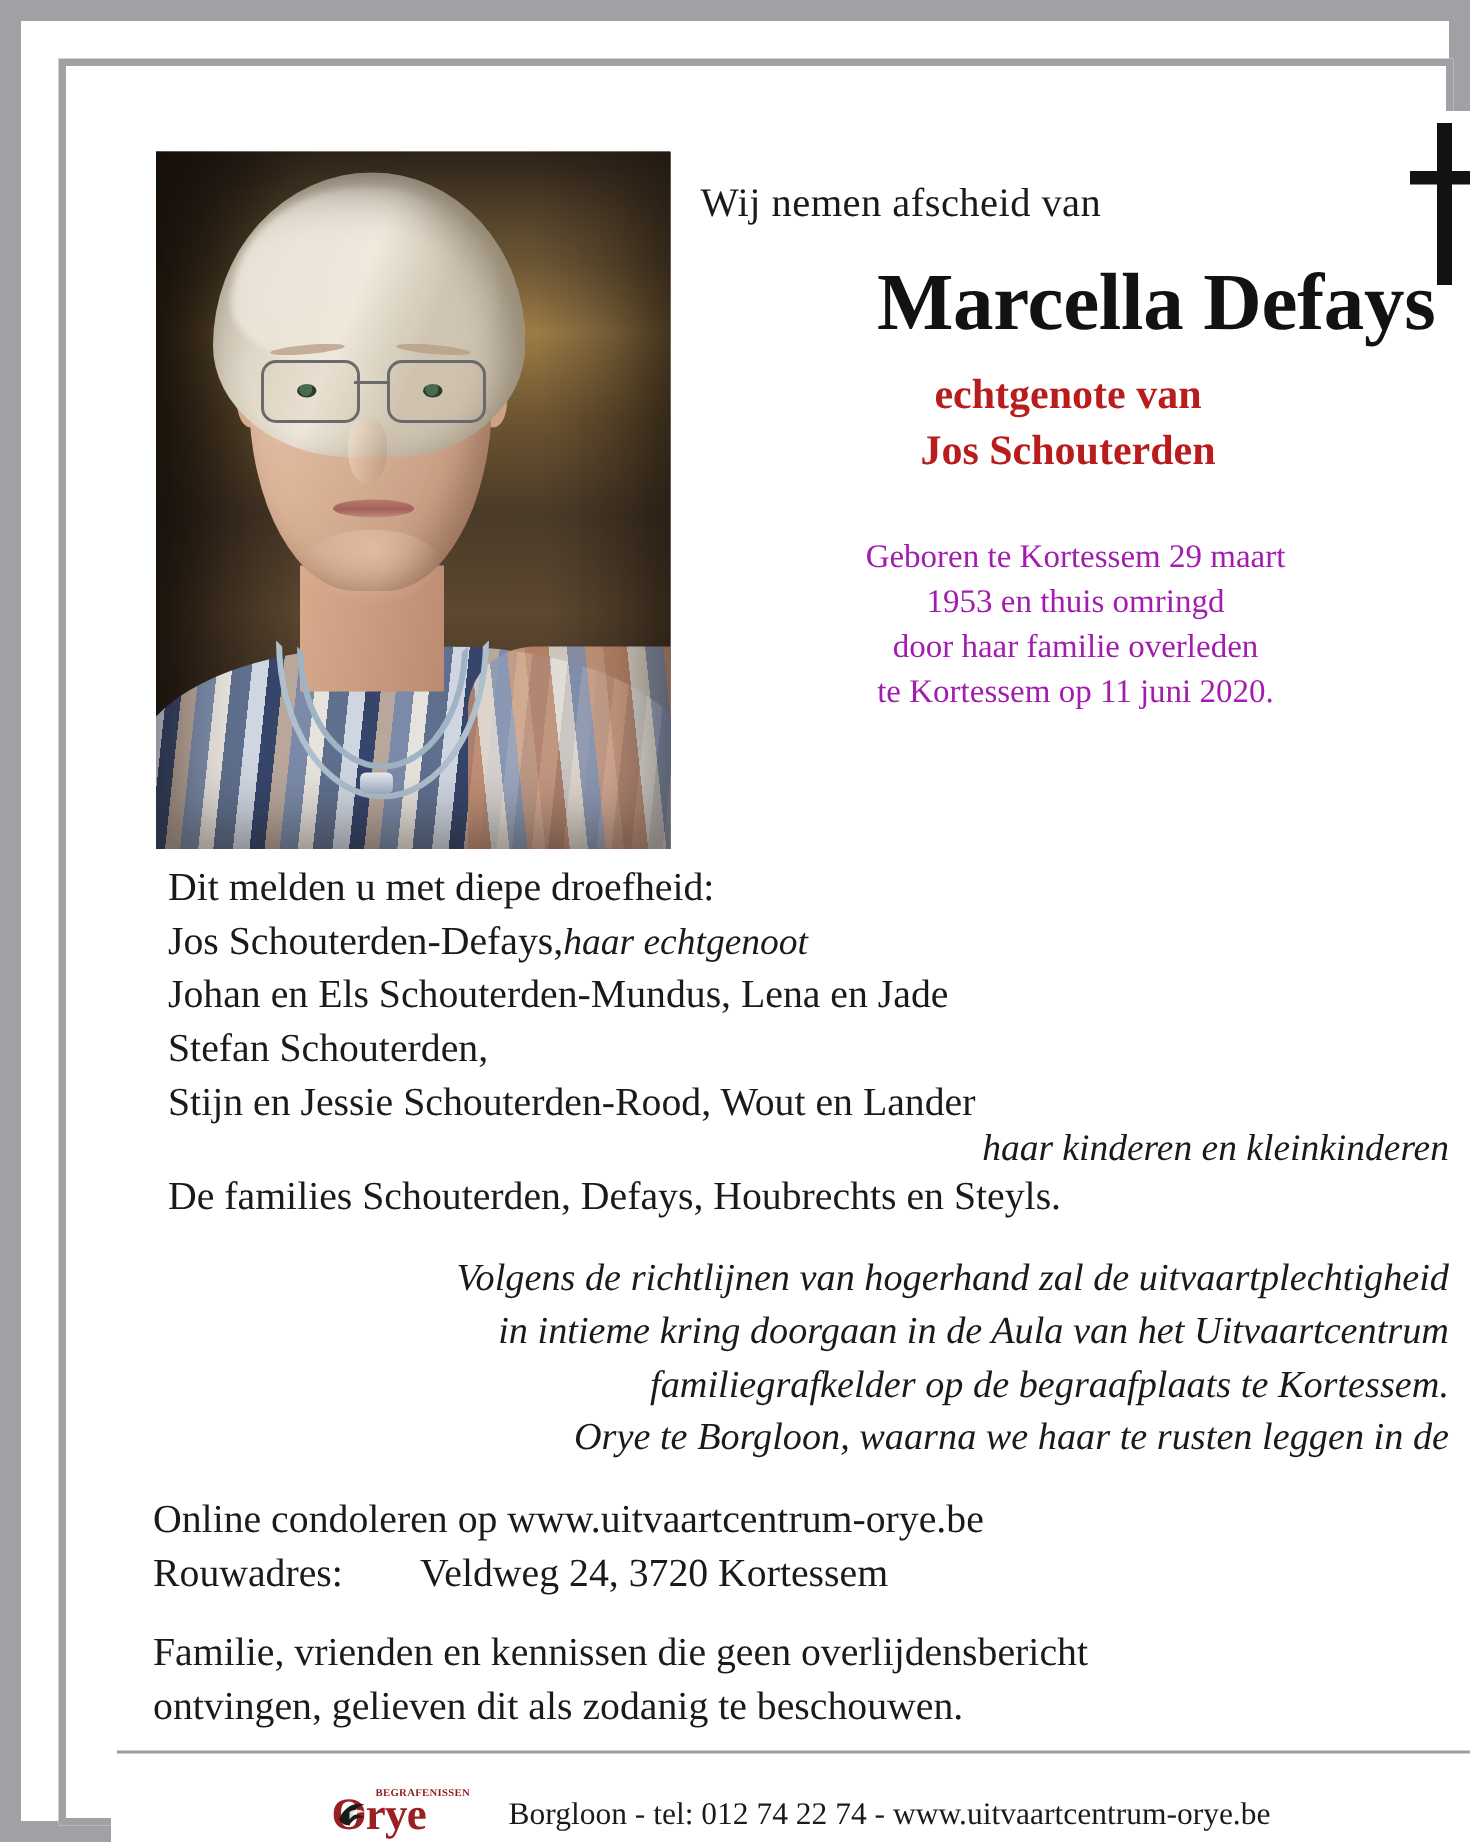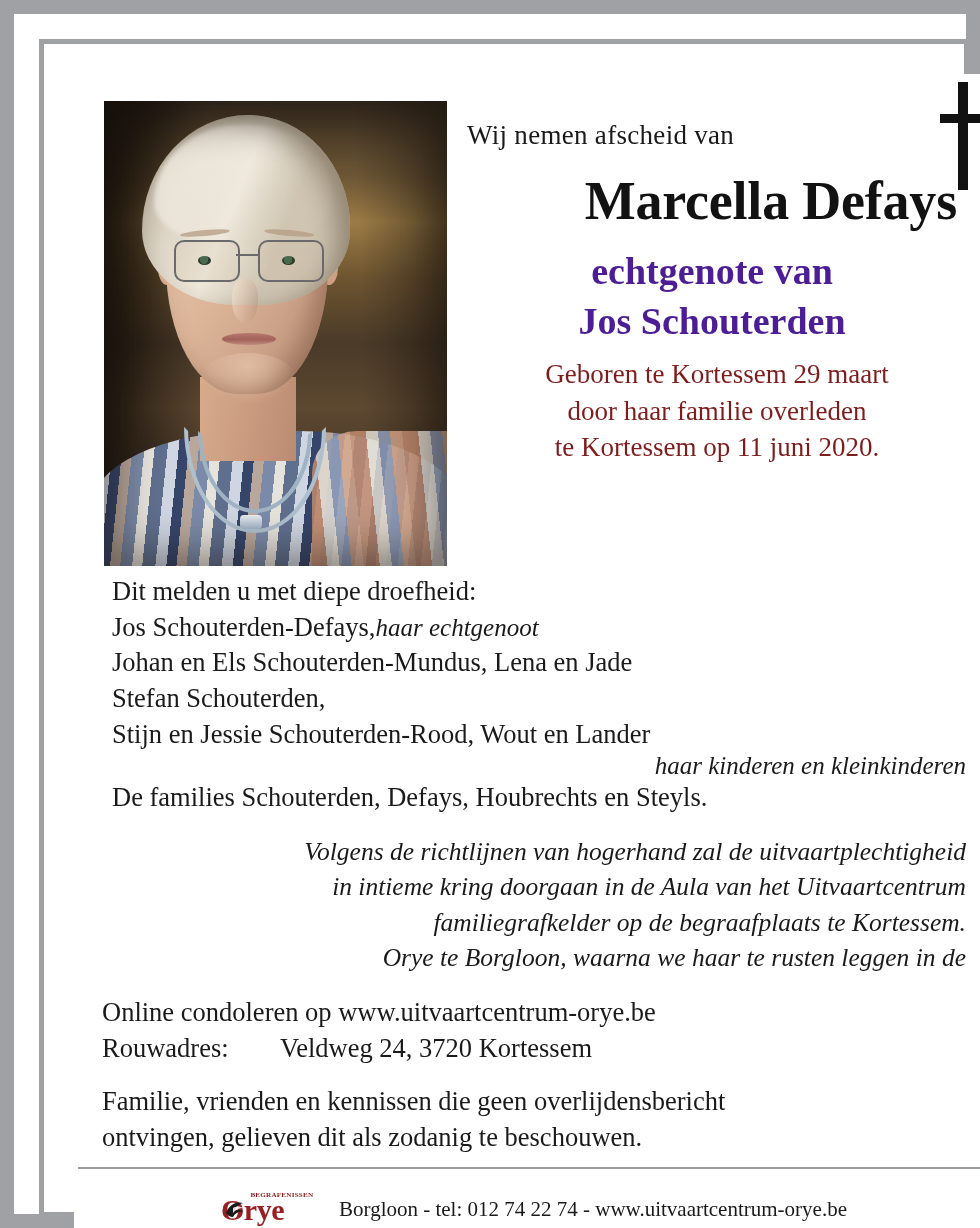--- a/index.html
+++ b/index.html
@@ -196,29 +196,29 @@
     font-size: 54px; font-weight: bold;
     letter-spacing: -0.2px;
     color: #121212;
     white-space: nowrap;
   }
   .spouse-block {
     position: absolute; left: 0; top: 172px; width: 490px;
     text-align: center;
   }
   .spouse-block div {
-    font-size: 38px; font-weight: bold; line-height: 1.32;
-    color: #4c1d95;
+    font-size: 28px; font-weight: bold; line-height: 1.32;
+    color: #b91c1c;
   }
   .birth-block {
     position: absolute; left: 0; top: 282px; width: 500px;
     text-align: center;
   }
   .birth-block div {
-    font-size: 27px; line-height: 1.36; color: #7f1d1d;
+    font-size: 22px; line-height: 1.36; color: #a21caf;
   }
   .cross {
     position: absolute; left: 465px; top: 8px;
     width: 60px; height: 108px;
   }
   .cross .v {
     position: absolute; left: 26px; top: 0; width: 10px; height: 108px; background: #121212;
   }
   .cross .h {
     position: absolute; left: 8px; top: 32px; width: 46px; height: 9px; background: #121212;
@@ -342,20 +342,21 @@
 
           <div class="deceased-name">Marcella Defays</div>
 
           <div class="spouse-block">
             <div>echtgenote van</div>
             <div>Jos Schouterden</div>
           </div>
 
           <div class="birth-block">
             <div>Geboren te Kortessem 29 maart</div>
+            <div>1953 en thuis omringd</div>
             <div>door haar familie overleden</div>
             <div>te Kortessem op 11 juni 2020.</div>
           </div>
 
           <div class="cross">
             <div class="v"></div>
             <div class="h"></div>
           </div>
         </div>
       </div>

